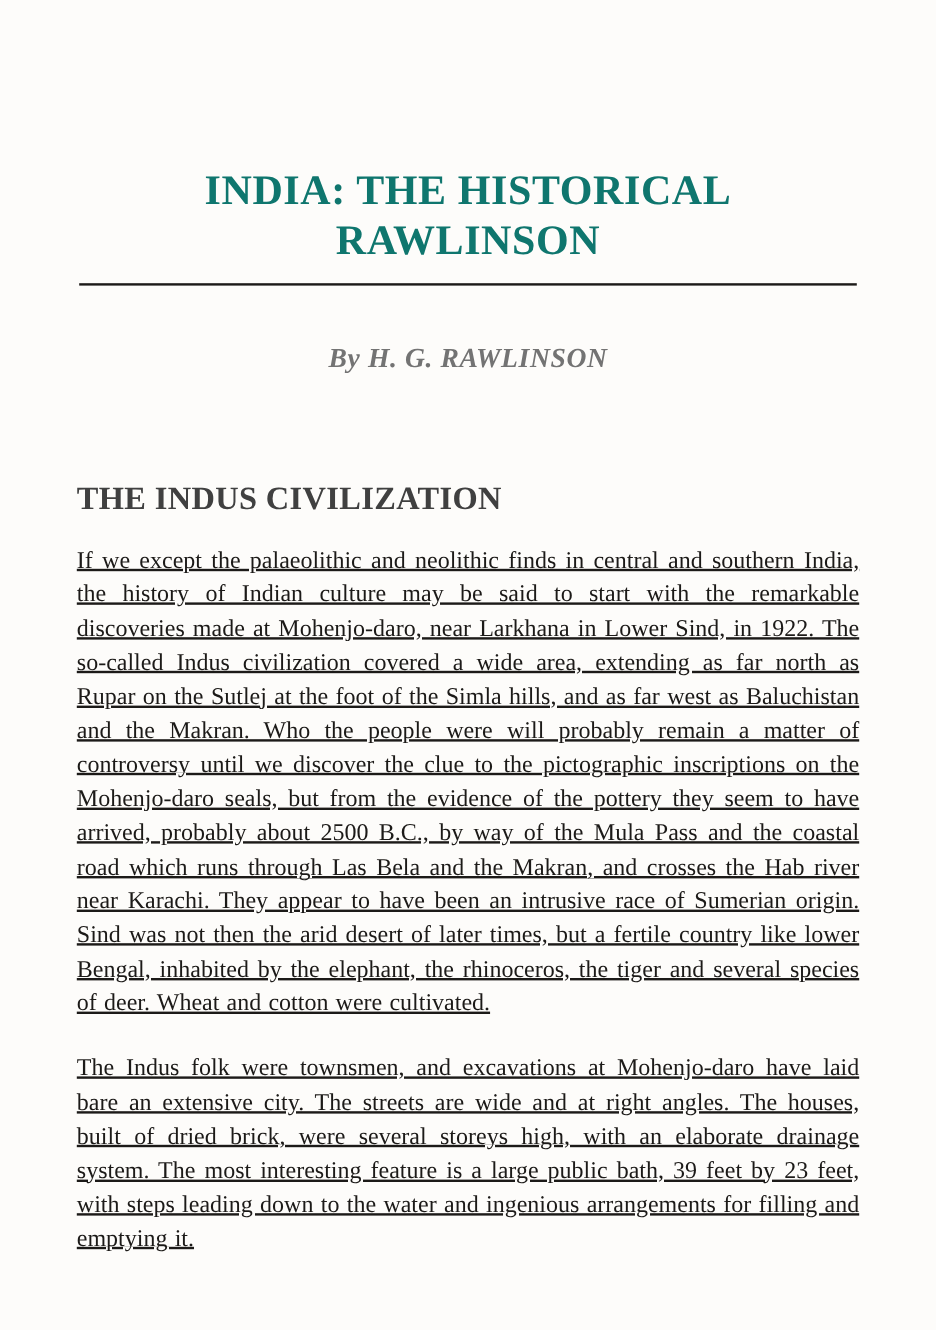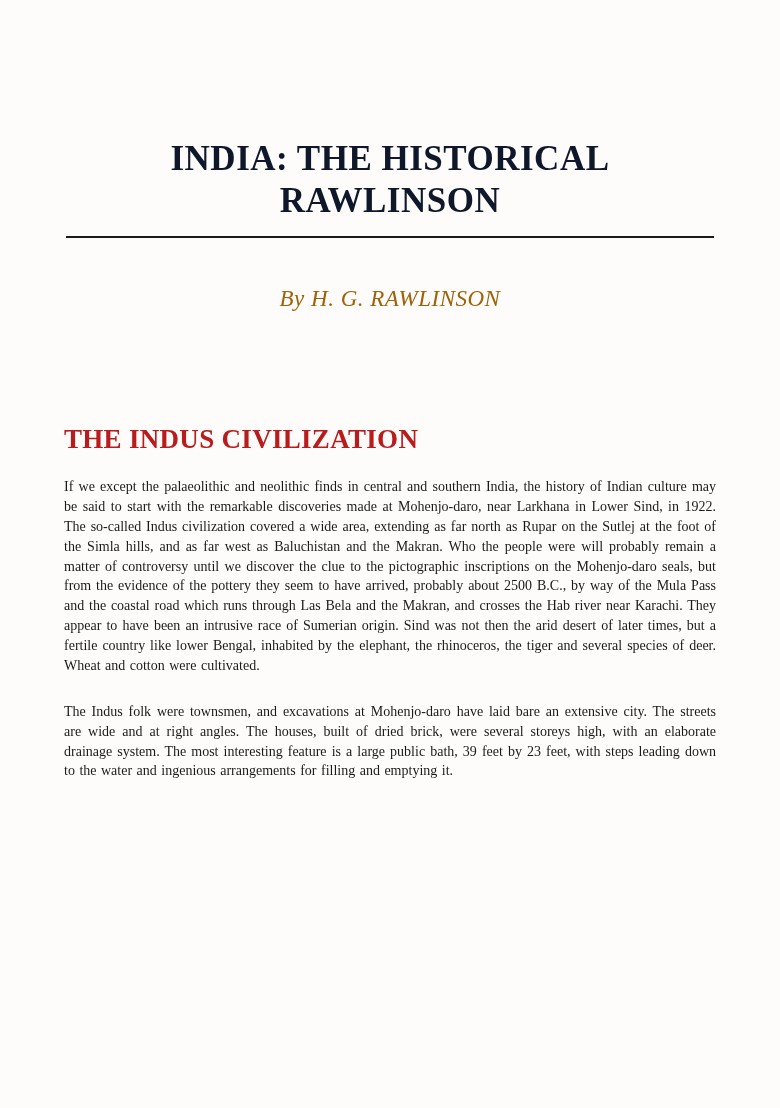--- a/index.html
+++ b/index.html
@@ -25,57 +25,58 @@
 
   .title-block {
     text-align: center;
   }
 
   .article-title {
     font-size: 35px;
     font-weight: bold;
     letter-spacing: 0.5px;
     line-height: 1.2;
-    color: #0f172a;
+    color: #0f766e;
   }
 
   .title-rule {
     border: none;
     border-top: 2.5px solid #1c1a18;
     margin: 14px 2px 10px 2px;
   }
 
   .byline {
     font-size: 23px;
-    font-weight: normal;
+    font-weight: bold;
     font-style: italic;
     letter-spacing: 0.5px;
-    color: #a16207;
+    color: #737373;
     margin-top: 48px;
   }
 
   .section-heading {
-    margin-top: 112px;
+    margin-top: 88px;
     font-size: 27px;
     font-weight: bold;
     letter-spacing: 0.3px;
-    color: #b91c1c;
+    color: #404040;
   }
 
   .body-text {
     margin-top: 22px;
   }
 
   .body-text p {
-    font-size: 14px;
+    font-size: 20px;
     line-height: 1.42;
     text-align: justify;
     word-spacing: 1px;
     margin-bottom: 26px;
     color: #1c1a18;
+    text-decoration: underline;
   }
 </style>
 </head>
 <body>
 
 <div class="page">
 
   <div class="title-block">
     <div class="article-title">
       <div>INDIA: THE HISTORICAL</div>

